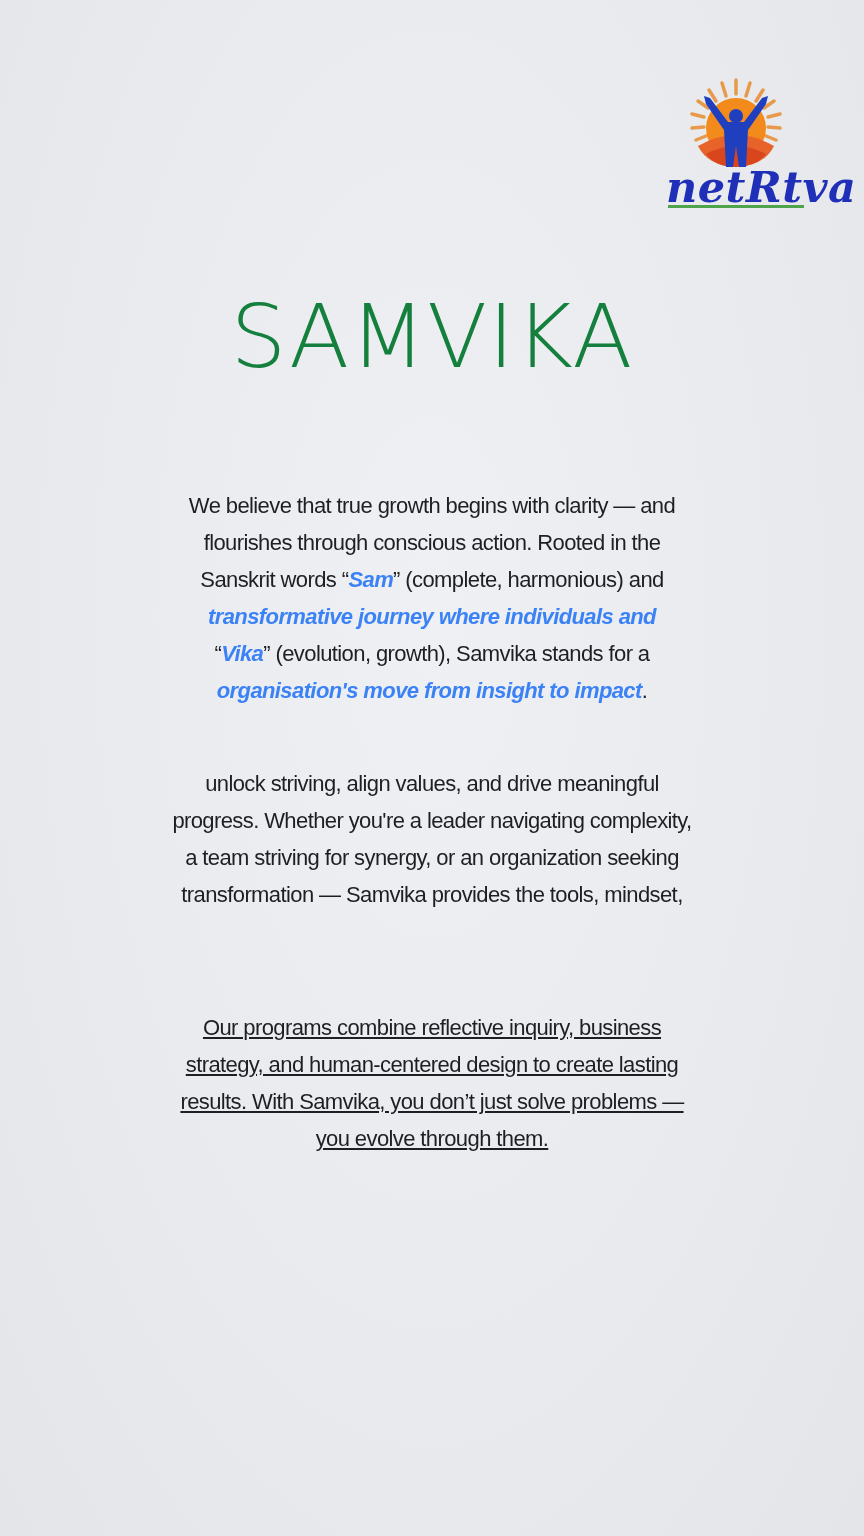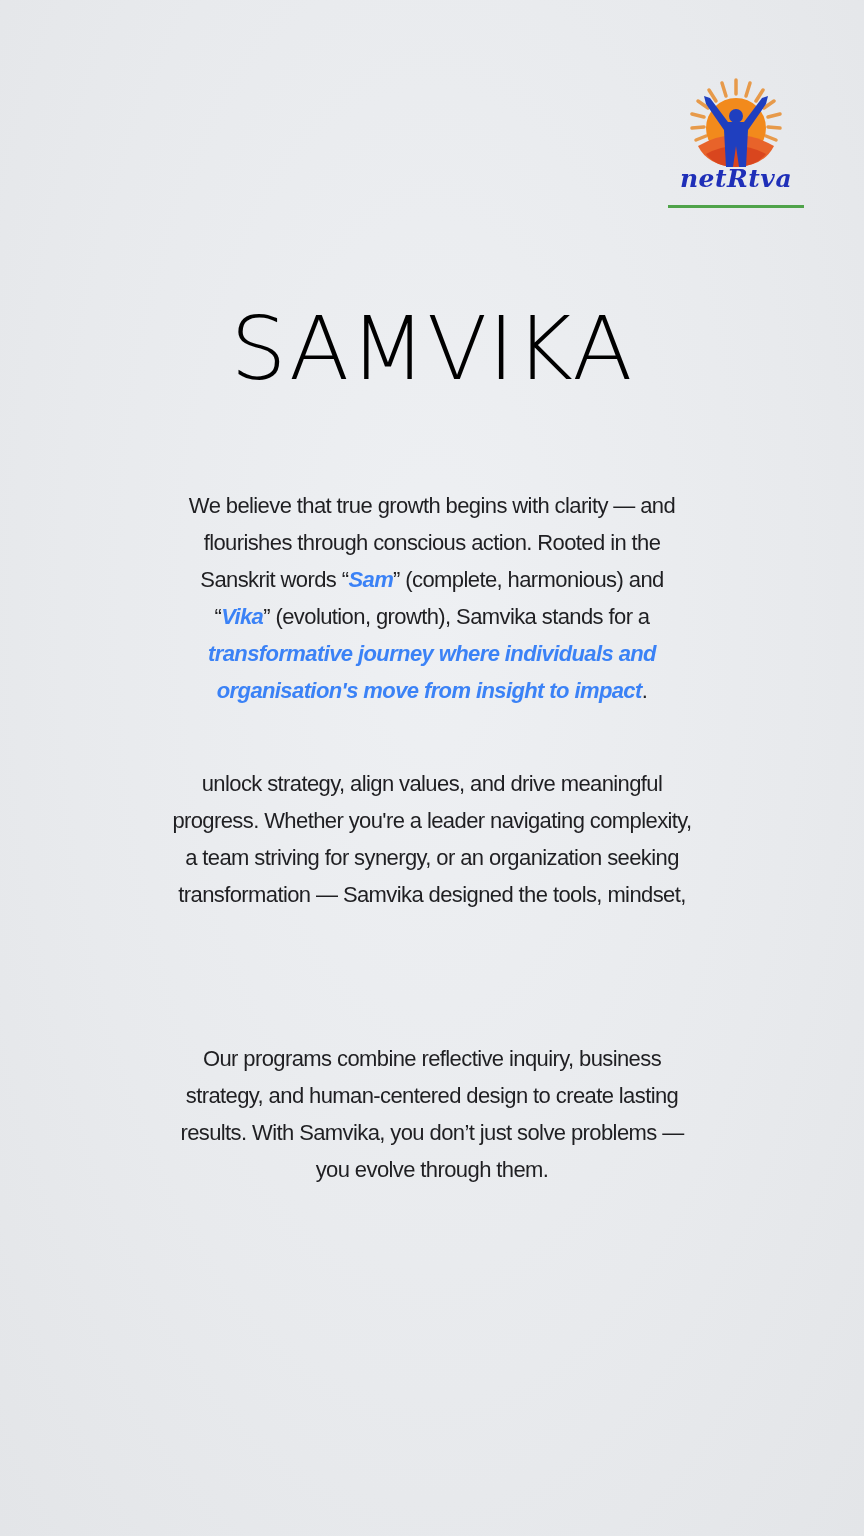--- a/index.html
+++ b/index.html
@@ -8,44 +8,44 @@
     background: radial-gradient(ellipse at 50% 40%, #eef0f3 0%, #e8eaed 60%, #e3e5e8 100%);
     font-family: "Liberation Sans", sans-serif;
     color: #1f1f22;
     position: relative;
   }
   .logo {
     position: absolute; left: 662px; top: 76px; width: 148px; height: 140px;
   }
   .logo svg { position: absolute; left: 22px; top: 0; }
   .logo-text {
-    position: absolute; left: 4px; top: 84px; width: 140px;
+    position: absolute; left: 4px; top: 92px; width: 140px;
     font-family: "DejaVu Serif", serif; font-style: italic; font-weight: bold;
-    font-size: 25px; color: #1f2fb8; letter-spacing: 0.5px; text-align: center;
+    font-size: 43px; color: #1f2fb8; letter-spacing: 0.5px; text-align: center;
     line-height: 38px;
   }
   .logo-underline {
     position: absolute; left: 6px; top: 129px; width: 136px; height: 3px; background: #4fa34a;
   }
   .title {
-    position: absolute; left: 0; width: 864px; top: 294px; text-align: center;
+    position: absolute; left: 0; width: 864px; top: 282px; text-align: center;
     font-family: "DejaVu Sans", sans-serif; font-weight: 200; font-size: 88px;
-    color: #000000; letter-spacing: 1px; line-height: 110px;
+    color: #15803d; letter-spacing: 1px; line-height: 110px;
     -webkit-text-stroke: 0px;
   }
   .para {
     position: absolute; left: 60px; width: 744px; text-align: center;
     font-size: 22px; line-height: 37px; color: #1f1f22;
     font-family: "Liberation Sans", sans-serif; letter-spacing: -0.6px;
   }
   .para .line { display: block; white-space: nowrap; }
   .em { font-style: italic; font-weight: bold; color: #3b82f6; }
   .p1 { top: 487px; }
   .p2 { top: 765px; }
-  .p3 { top: 1040px; }
+  .p3 { top: 1009px; text-decoration: underline; }
 </style>
 </head>
 <body>
 
 <div class="logo">
   <svg width="104" height="92" viewBox="0 0 104 92">
     <g stroke="#e79a4a" stroke-width="3.5" stroke-linecap="round">
       <line x1="52" y1="4" x2="52" y2="18"></line>
       <line x1="38" y1="7" x2="42" y2="20"></line>
       <line x1="66" y1="7" x2="62" y2="20"></line>
@@ -71,28 +71,28 @@
   <div class="logo-text">netRtva</div>
   <div class="logo-underline"></div>
 </div>
 
 <div class="title">SAMVIKA</div>
 
 <div class="para p1">
     <span class="line"><span>We believe that true growth begins with clarity — and</span></span>
     <span class="line"><span>flourishes through conscious action. Rooted in the</span></span>
     <span class="line"><span>Sanskrit words “</span><span class="em">Sam</span><span>” (complete, harmonious) and</span></span>
+    <span class="line"><span class="em">transformative journey where individuals and</span></span>
     <span class="line"><span>“</span><span class="em">Vika</span><span>” (evolution, growth), Samvika stands for a</span></span>
-    <span class="line"><span class="em">transformative journey where individuals and</span></span>
     <span class="line"><span class="em">organisation's move from insight to impact</span><span>.</span></span>
   </div>
 <div class="para p2">
-    <span class="line"><span>unlock strategy, align values, and drive meaningful</span></span>
+    <span class="line"><span>unlock striving, align values, and drive meaningful</span></span>
     <span class="line"><span>progress. Whether you're a leader navigating complexity,</span></span>
     <span class="line"><span>a team striving for synergy, or an organization seeking</span></span>
-    <span class="line"><span>transformation — Samvika designed the tools, mindset,</span></span>
+    <span class="line"><span>transformation — Samvika provides the tools, mindset,</span></span>
   </div>
 <div class="para p3">
     <span class="line"><span>Our programs combine reflective inquiry, business</span></span>
     <span class="line"><span>strategy, and human-centered design to create lasting</span></span>
     <span class="line"><span>results. With Samvika, you don’t just solve problems —</span></span>
     <span class="line"><span>you evolve through them.</span></span>
   </div>
 
 </body></html>

